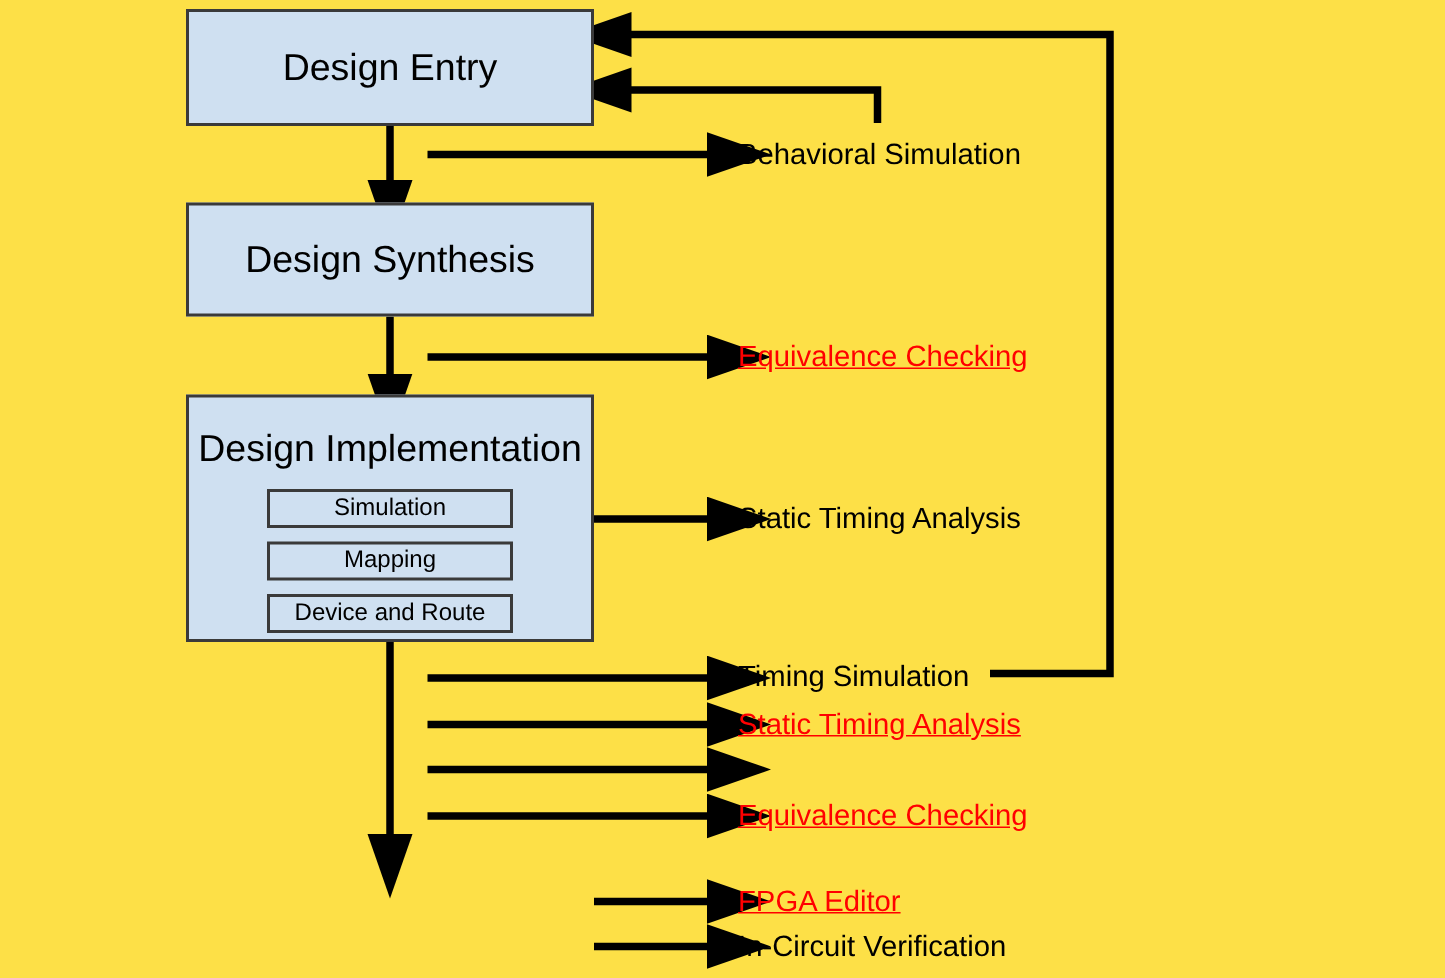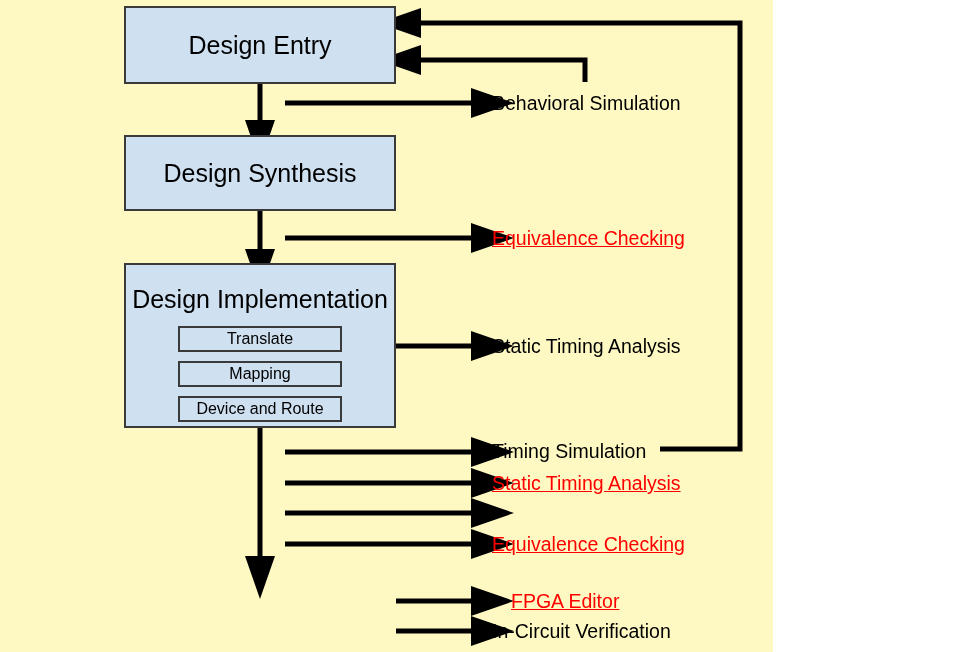--- a/index.html
+++ b/index.html
@@ -6,23 +6,23 @@
     margin: 0;
     padding: 0;
     background: #ffffff;
   }
   body {
     font-family: "Liberation Sans", sans-serif;
     -webkit-font-smoothing: antialiased;
   }
   #stage {
     position: relative;
-    width: 773px;
+    width: 963px;
     height: 652px;
-    background: #fef9c3;
+    background: #fde047;
     overflow: hidden;
   }
   #flow-svg {
     position: absolute;
     left: 0;
     top: 0;
     width: 963px;
     height: 652px;
   }
   .stage-box {
@@ -120,33 +120,33 @@
     <div class="stage-title">Design Entry</div>
   </div>
 
   <div class="stage-box centered" style="left:124px; top:135px; width:272px; height:76px;">
     <div class="stage-title">Design Synthesis</div>
   </div>
 
   <div class="stage-box" style="left:124px; top:263px; width:272px; height:165px; padding-top:21px;text-align:center;">
     <div class="stage-title" style="margin-bottom:14px;">Design Implementation</div>
     <div class="substep" style="margin-bottom:9px;">
-      <span>Translate</span>
+      <span>Simulation</span>
     </div>
     <div class="substep" style="margin-bottom:9px;">
       <span>Mapping</span>
     </div>
     <div class="substep">
       <span>Device and Route</span>
     </div>
   </div>
 
 
   <div class="side-label" style="left:492px; top:94px;">Behavioral Simulation</div>
   <div class="side-label red" style="left:492px; top:229px;">Equivalence Checking</div>
   <div class="side-label" style="left:492px; top:337px;">Static Timing Analysis</div>
   <div class="side-label" style="left:492px; top:442px;">Timing Simulation</div>
   <div class="side-label red" style="left:492px; top:474px;">Static Timing Analysis</div>
   <div class="side-label red" style="left:492px; top:535px;">Equivalence Checking</div>
-  <div class="side-label red" style="left:492px; top:592px;margin-left:19px;">FPGA Editor</div>
+  <div class="side-label red" style="left:492px; top:592px;">FPGA Editor</div>
   <div class="side-label" style="left:492px; top:622px;">In-Circuit Verification</div>
 
 </div>
 
 </body></html>

